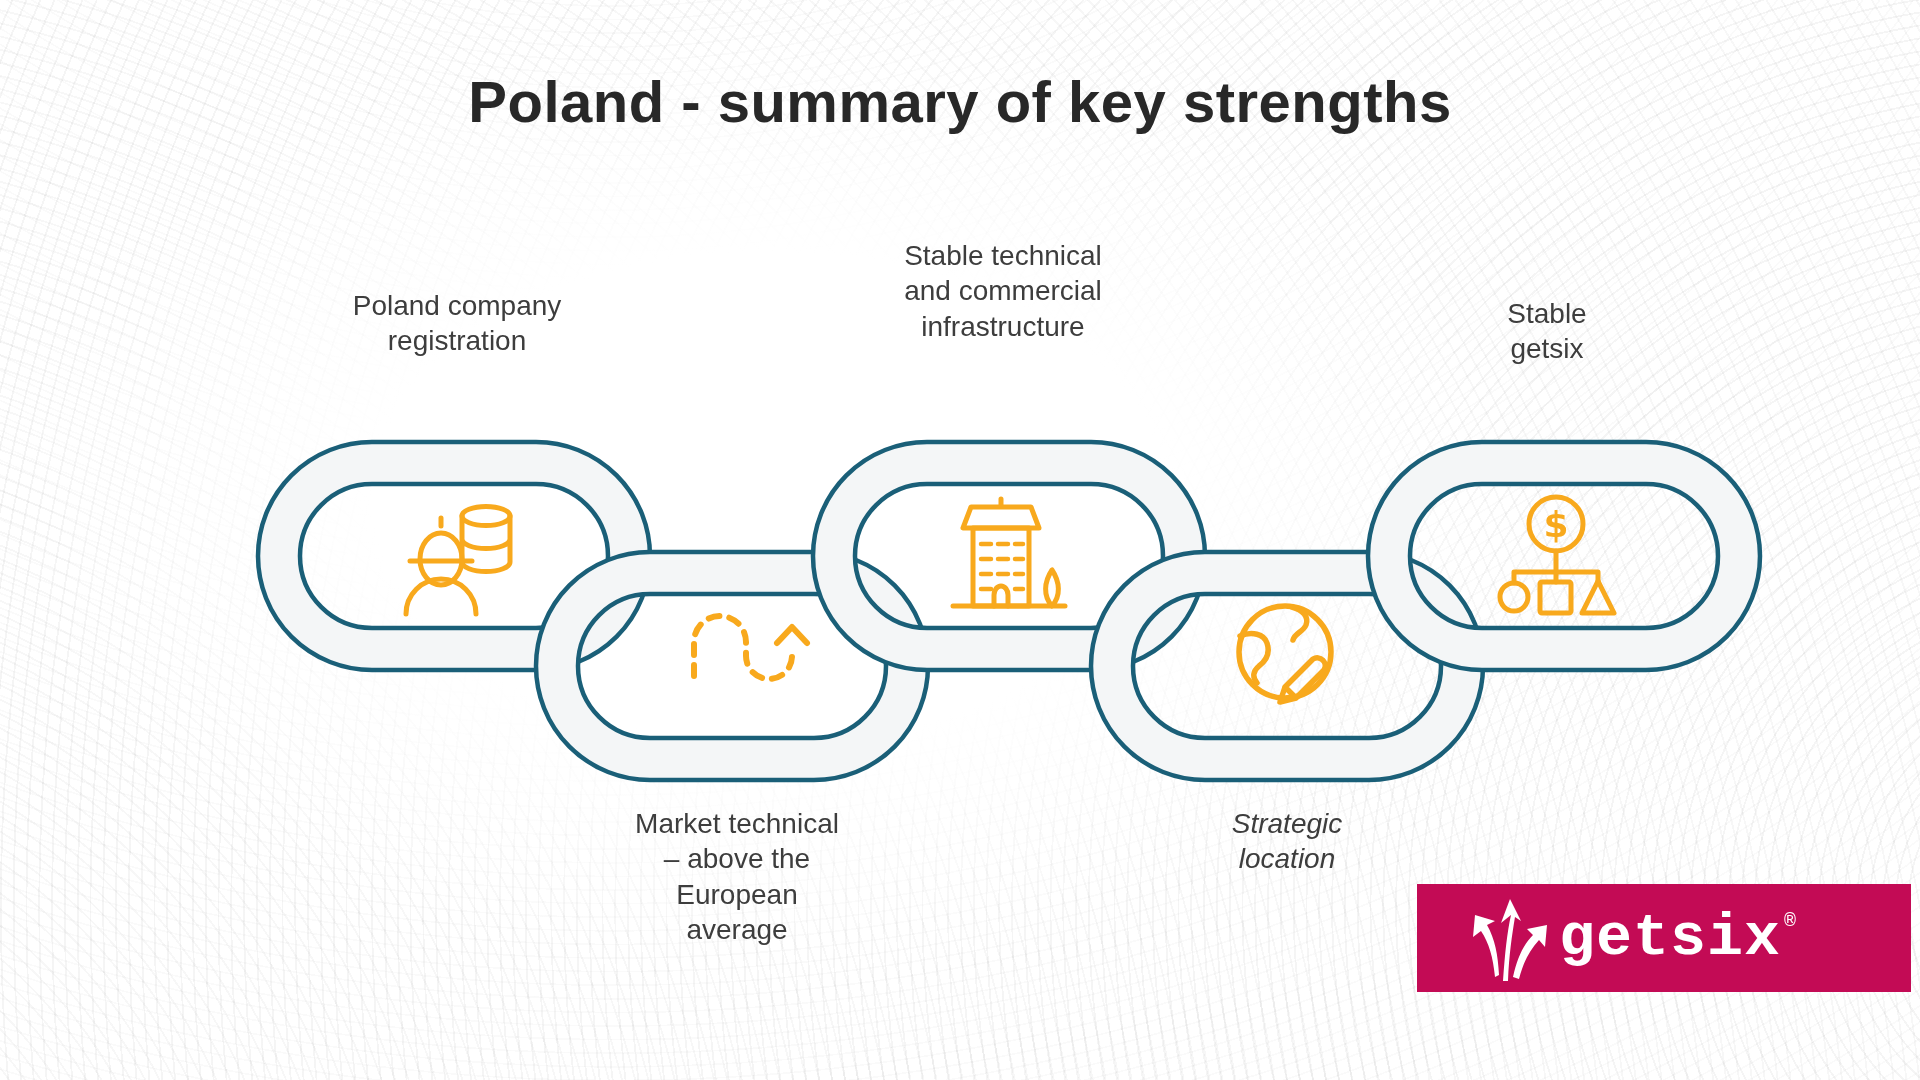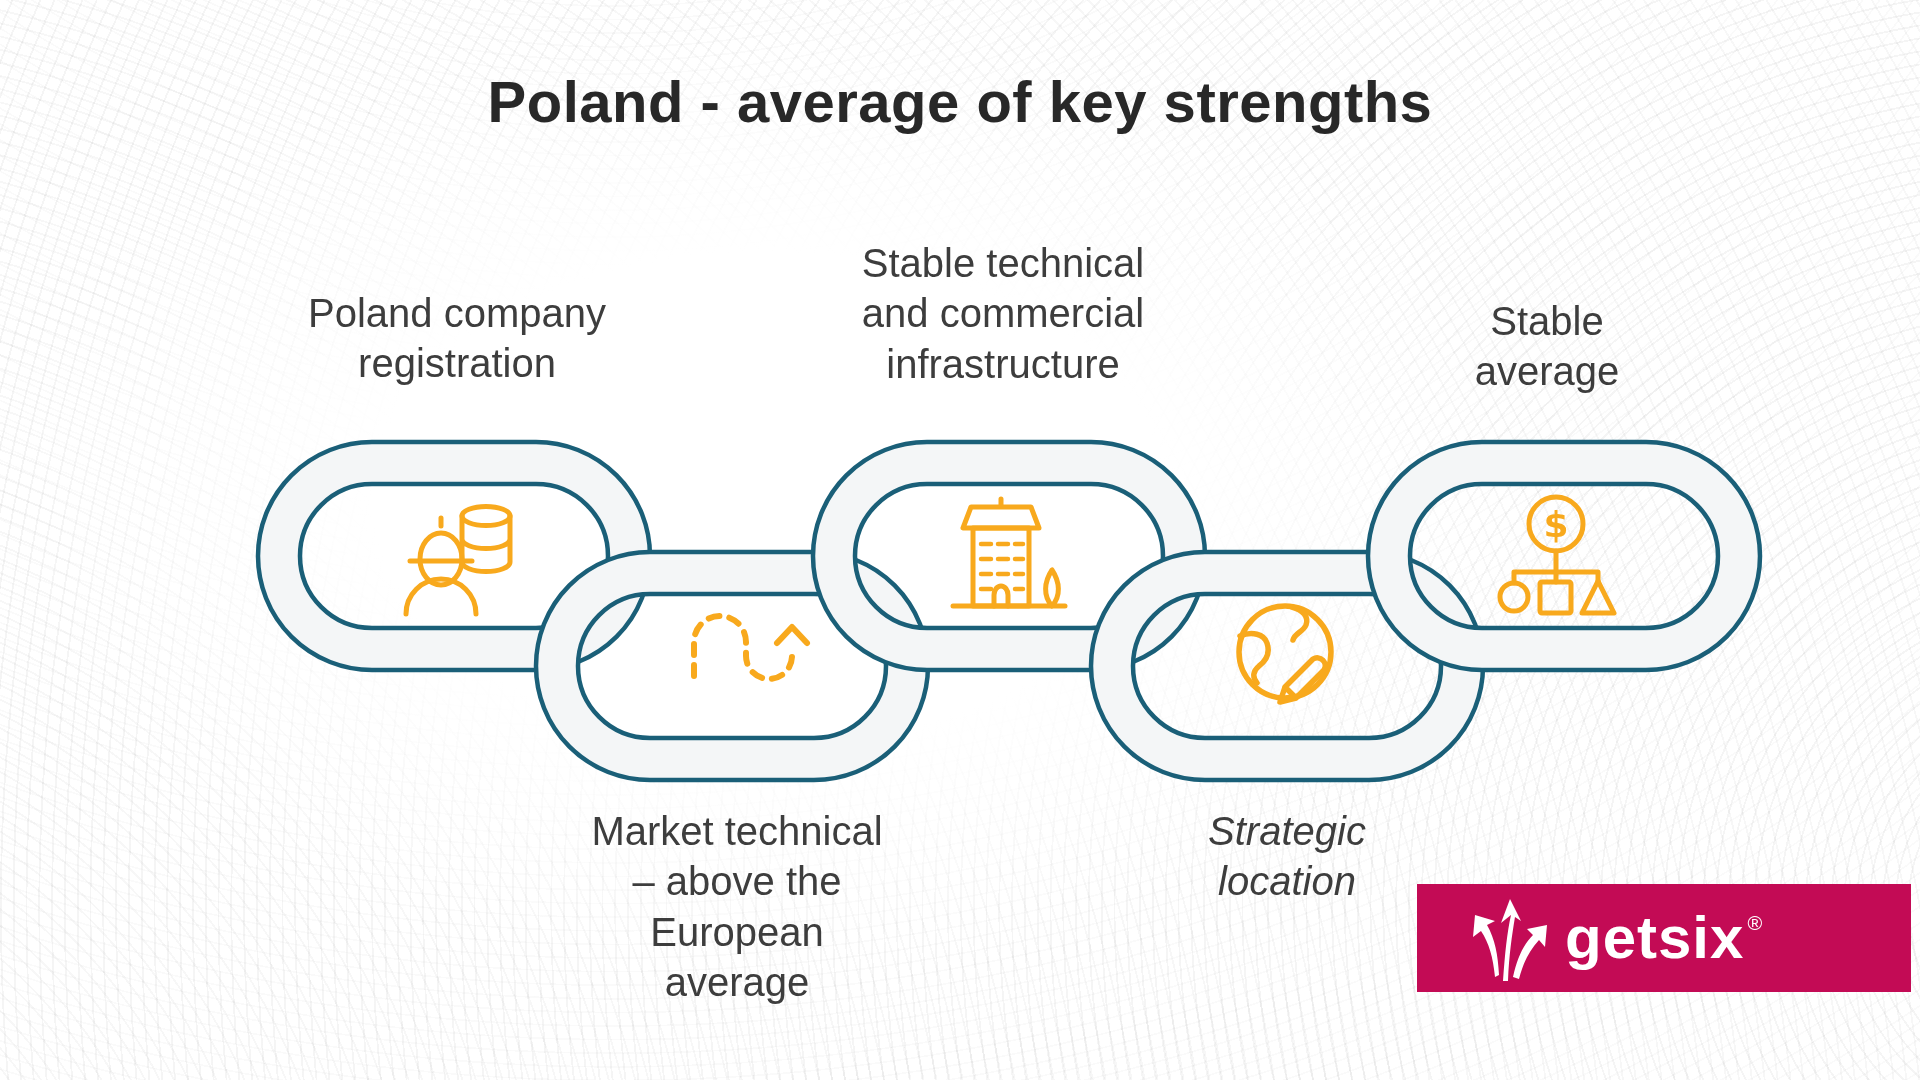--- a/index.html
+++ b/index.html
@@ -18,61 +18,61 @@
       repeating-radial-gradient(circle at 32% -85%, rgba(0,0,0,0) 0 12px, rgba(70,70,70,0.028) 12px 13.6px);
   }
   .title{
     position:absolute;left:0;top:68px;width:100%;z-index:3;
     text-align:center;font-size:58px;font-weight:600;color:#282828;
     letter-spacing:0.5px;
   }
   .chain-svg{position:absolute;left:0;top:0;z-index:1;}
   .strength-label{
     position:absolute;width:440px;z-index:3;
-    text-align:center;font-size:40px;line-height:1.26;color:#3d3d3d;
+    text-align:center;font-size:28px;line-height:1.26;color:#3d3d3d;
     white-space:pre-line;
   }
   .lbl-1{left:237px;top:288px;}
   .lbl-2{left:517px;top:806px;}
   .lbl-3{left:783px;top:238px;}
   .lbl-4{left:1067px;top:806px;font-style:italic;}
   .lbl-5{left:1327px;top:296px;}
   .logo{
     position:absolute;left:1417px;top:884px;width:494px;height:108px;z-index:4;
     background:#C30B55;display:flex;align-items:center;justify-content:flex-start;
   }
   .logo-mark{margin-left:48px;flex:0 0 auto;}
   .logo-text{
     color:#ffffff;font-weight:bold;font-size:60px;letter-spacing:1px;
-    margin-left:14px;line-height:1;
+    margin-left:8px;line-height:1;font-family:Liberation Mono, monospace;
   }
   .logo-reg{
     color:#ffffff;font-size:20px;vertical-align:28px;margin-left:3px;font-weight:normal;
   }
 </style>
 </head>
 <body>
 
 <div class="bg-waves"></div>
 
-<div class="title">Poland - average of key strengths</div>
+<div class="title">Poland - summary of key strengths</div>
 
 <div class="strength-label lbl-1">Poland company
 registration</div>
 <div class="strength-label lbl-2">Market technical
 – above the
 European
 average</div>
 <div class="strength-label lbl-3">Stable technical
 and commercial
 infrastructure</div>
 <div class="strength-label lbl-4">Strategic
 location</div>
 <div class="strength-label lbl-5">Stable
-average</div>
+getsix</div>
 
 <svg class="chain-svg" width="1920" height="1080" viewBox="0 0 1920 1080">
 
   <g fill="#F4F6F7" stroke="#1A5F78" stroke-width="4.5" fill-rule="evenodd">
     <path d="M372 442 H536 A114 114 0 0 1 536 670 H372 A114 114 0 0 1 372 442 Z
              M372 484 H536 A72 72 0 0 1 536 628 H372 A72 72 0 0 1 372 484 Z"></path>
     <path d="M650 552 H814 A114 114 0 0 1 814 780 H650 A114 114 0 0 1 650 552 Z
              M650 594 H814 A72 72 0 0 1 814 738 H650 A72 72 0 0 1 650 594 Z"></path>
     <path d="M927 442 H1091 A114 114 0 0 1 1091 670 H927 A114 114 0 0 1 927 442 Z
              M927 484 H1091 A72 72 0 0 1 1091 628 H927 A72 72 0 0 1 927 484 Z"></path>

